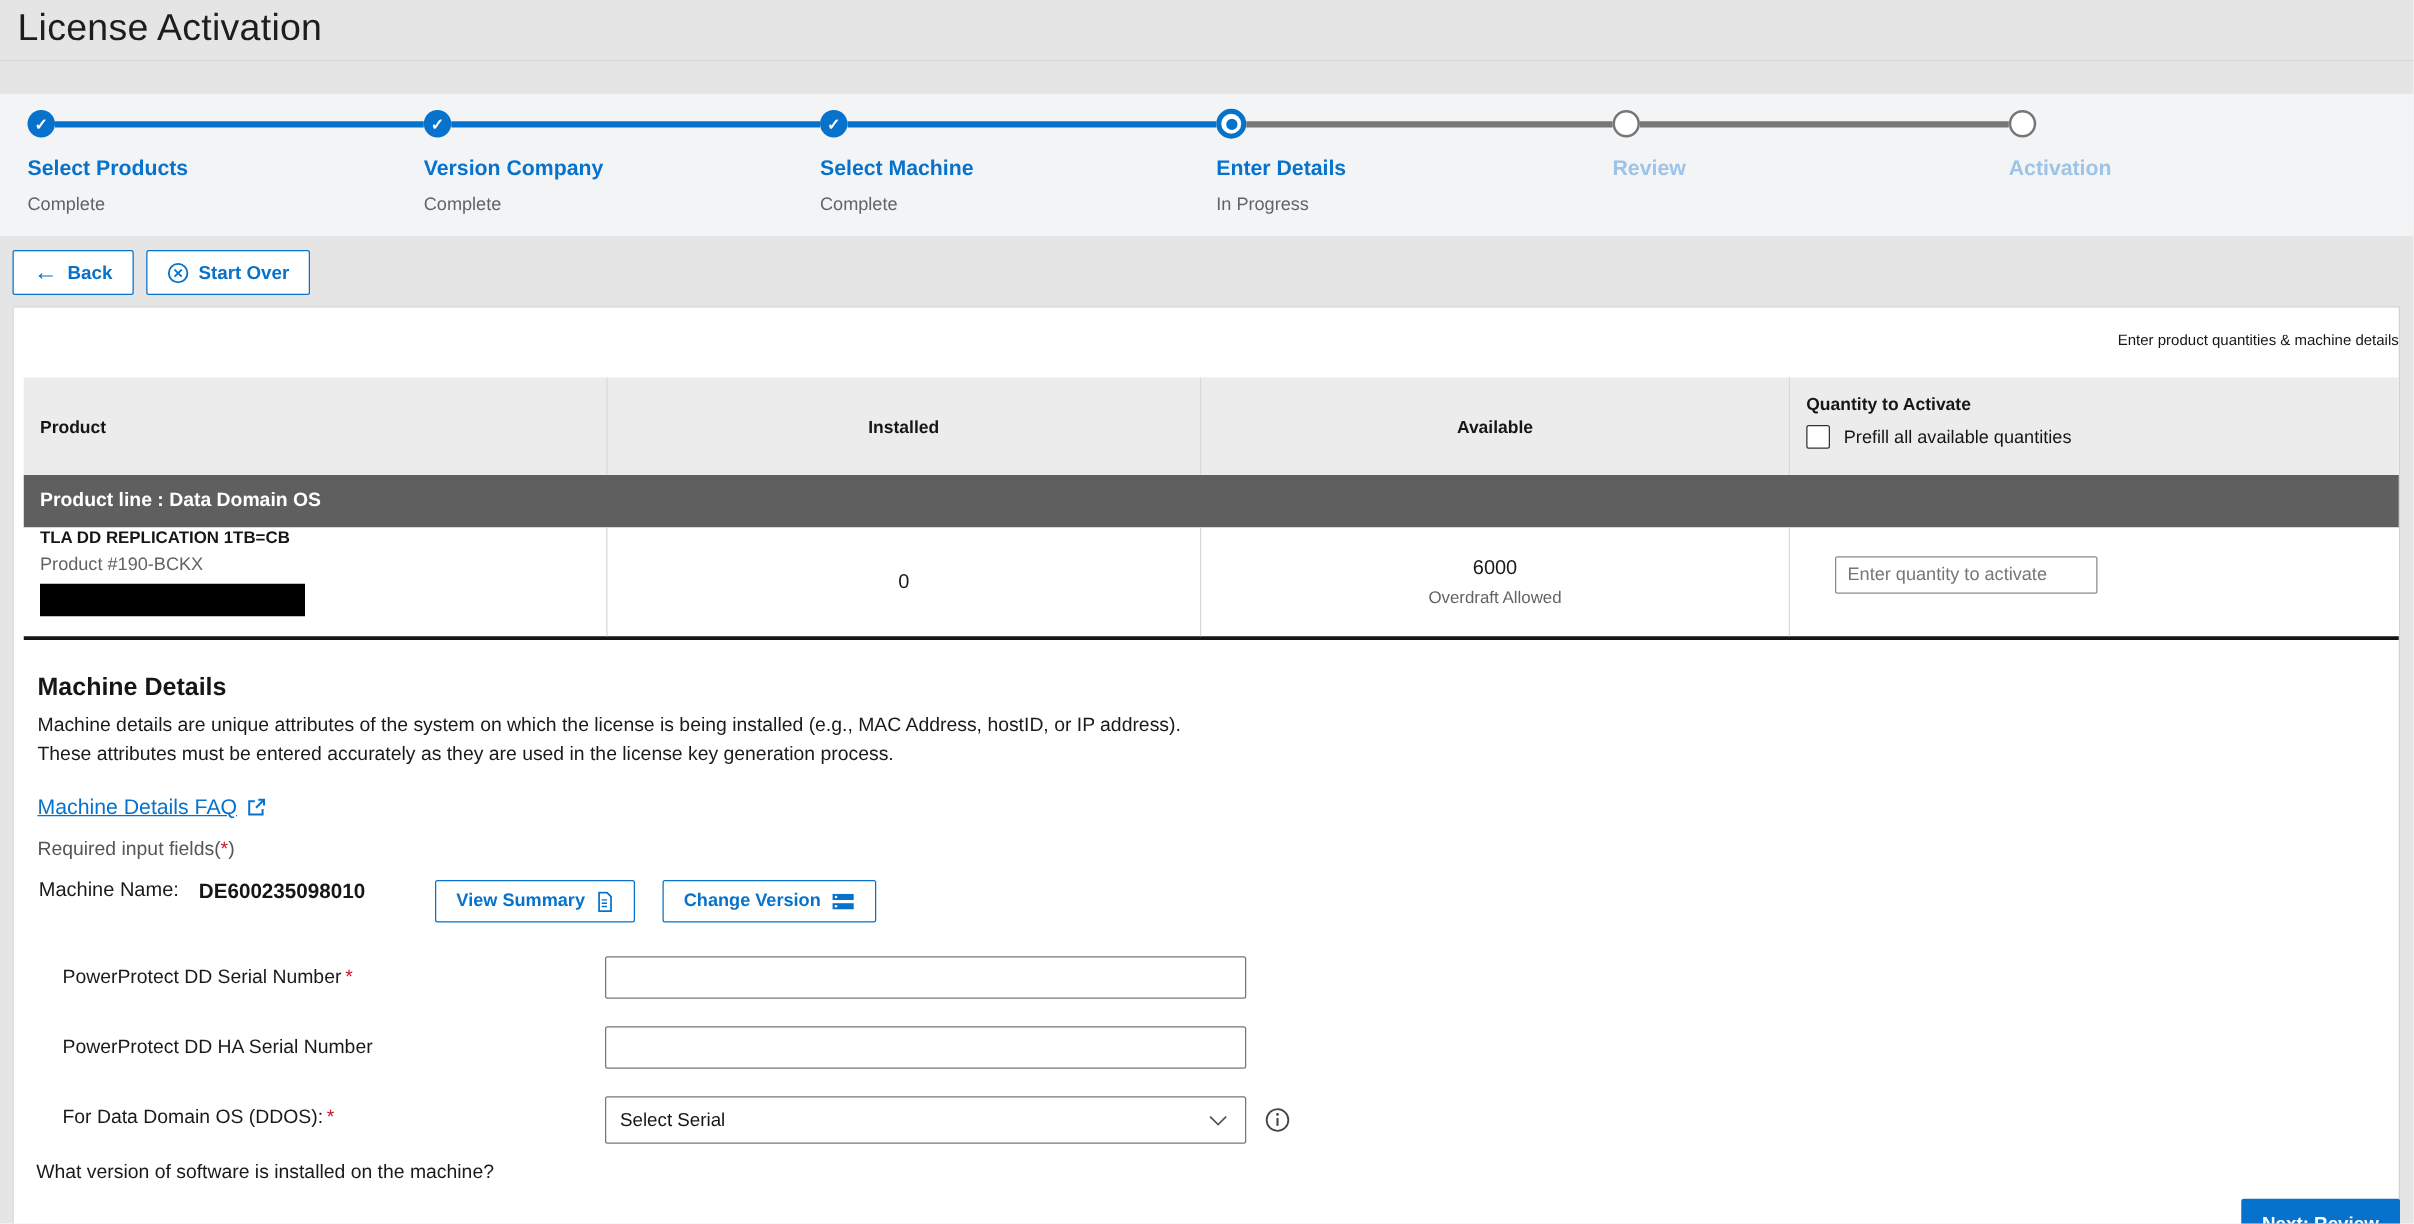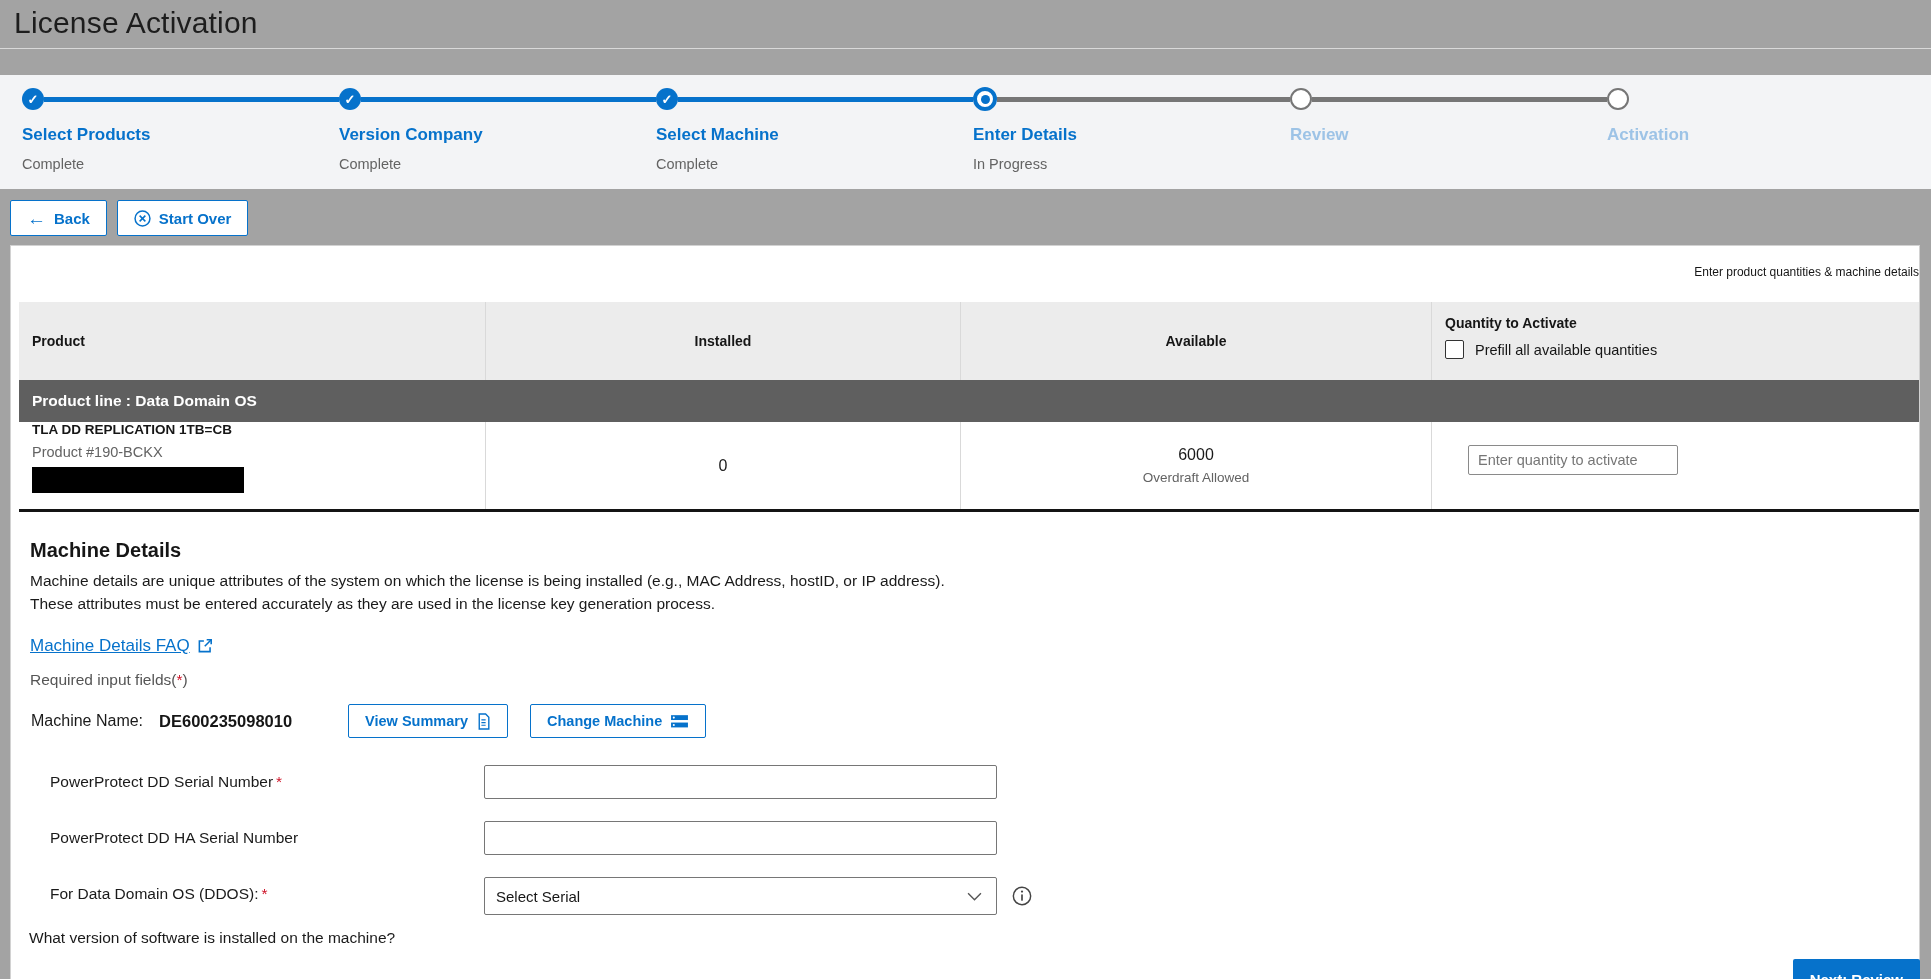--- a/index.html
+++ b/index.html
@@ -1,18 +1,18 @@
 <!DOCTYPE html>
 <html><head>
 <meta charset="utf-8">
 <style>
   * { margin:0; padding:0; box-sizing:border-box; }
   html,body { background:#ffffff; }
   body { font-family:"Liberation Sans", sans-serif; color:#1a1a1a; }
-  .page { width:1931px; height:979px; overflow:hidden; background:#a3a3a3; position:relative; }
+  .page { width:1931px; height:979px; overflow:hidden; background:#e5e5e5; position:relative; }
 
   
   .page-title { font-size:30px; font-weight:300; color:#1d1d1d; margin:6px 0 0 14px; letter-spacing:.2px; }
   .title-divider { border-bottom:1px solid #d9d9d9; margin-top:8px; }
 
   
   .stepper-band { margin-top:26px; background:#f3f4f6; padding:12px 0 16px 22px; display:flex; }
   .step { width:317px; }
   .dot-row { display:flex; align-items:center; height:24px; }
   .dot { width:22px; height:22px; border-radius:50%; flex:0 0 auto; display:flex; align-items:center; justify-content:center; }
@@ -60,21 +60,21 @@
   .qty-input::placeholder { color:#767676; }
 
   
   .md-heading { font-size:20px; color:#161616; margin:27px 0 0 19px; }
   .md-lines { margin:7px 0 0 19px; }
   .md-lines div { font-size:15.5px; color:#1a1a1a; line-height:23px; }
   .faq-row { margin:21px 0 0 19px; display:flex; align-items:center; gap:6px; }
   .faq-link { color:#0672cb; font-size:17px; text-decoration:underline; cursor:pointer; }
   .required-note { margin:15px 0 0 19px; font-size:15.5px; color:#555; }
   .required-star { color:#ce1126; }
-  .machine-row { margin:15px 0 0 20px; display:flex; align-items:center; }
+  .machine-row { margin:15px 0 0 20px; display:flex; align-items:flex-start; }
   .mn-label { font-size:16px; color:#1a1a1a; }
   .mn-value { font-size:16.5px; font-weight:bold; color:#161616; margin-left:16px; }
   .machine-row .btn-outline { height:34px; font-size:14.5px; }
   .machine-row .btn-outline.vs { margin-left:56px; }
   .machine-row .btn-outline.cm { margin-left:22px; }
 
   
   .form { margin:27px 0 0 0; }
   .f-row { display:grid; grid-template-columns:473px auto; margin-bottom:22px; align-items:start; }
   .f-label { padding:8px 0 0 39px; font-size:15.5px; color:#1a1a1a; }
@@ -237,21 +237,21 @@
       <span class="mn-label">Machine Name:</span>
       <span class="mn-value">DE600235098010</span>
       <button class="btn-outline vs">
         <span>View Summary</span>
         <svg width="15" height="17" viewBox="0 0 14 16">
             <path d="M3 1h6l3 3v11H3z" fill="none" stroke="#0672cb" stroke-width="1.3"></path>
             <path d="M5 6.5h4M5 9h4M5 11.5h4" stroke="#0672cb" stroke-width="1.1"></path>
           </svg>
       </button>
       <button class="btn-outline cm">
-        <span>Change Machine</span>
+        <span>Change Version</span>
         <svg width="19" height="15" viewBox="0 0 18 14">
             <rect x="1" y="1" width="16" height="4.6" fill="#0672cb"></rect>
             <rect x="1" y="8" width="16" height="4.6" fill="#0672cb"></rect>
             <circle cx="3.6" cy="3.3" r="1" fill="#fff"></circle>
             <circle cx="3.6" cy="10.3" r="1" fill="#fff"></circle>
           </svg>
       </button>
     </div>
 
     <div class="form">

